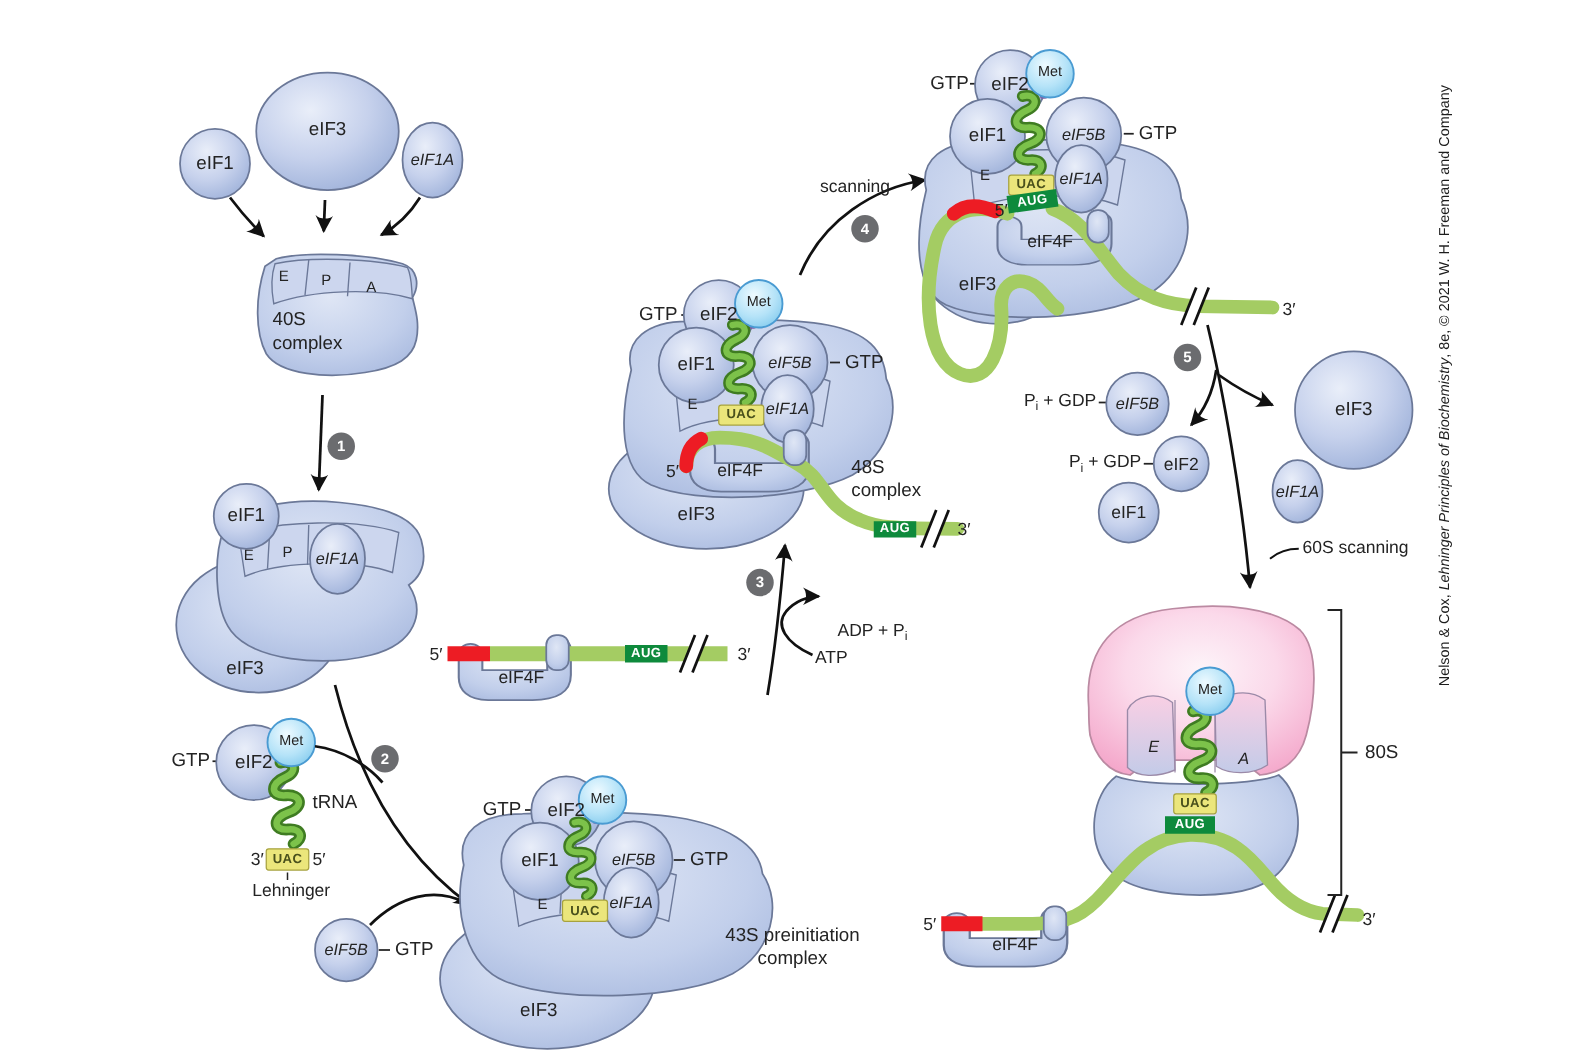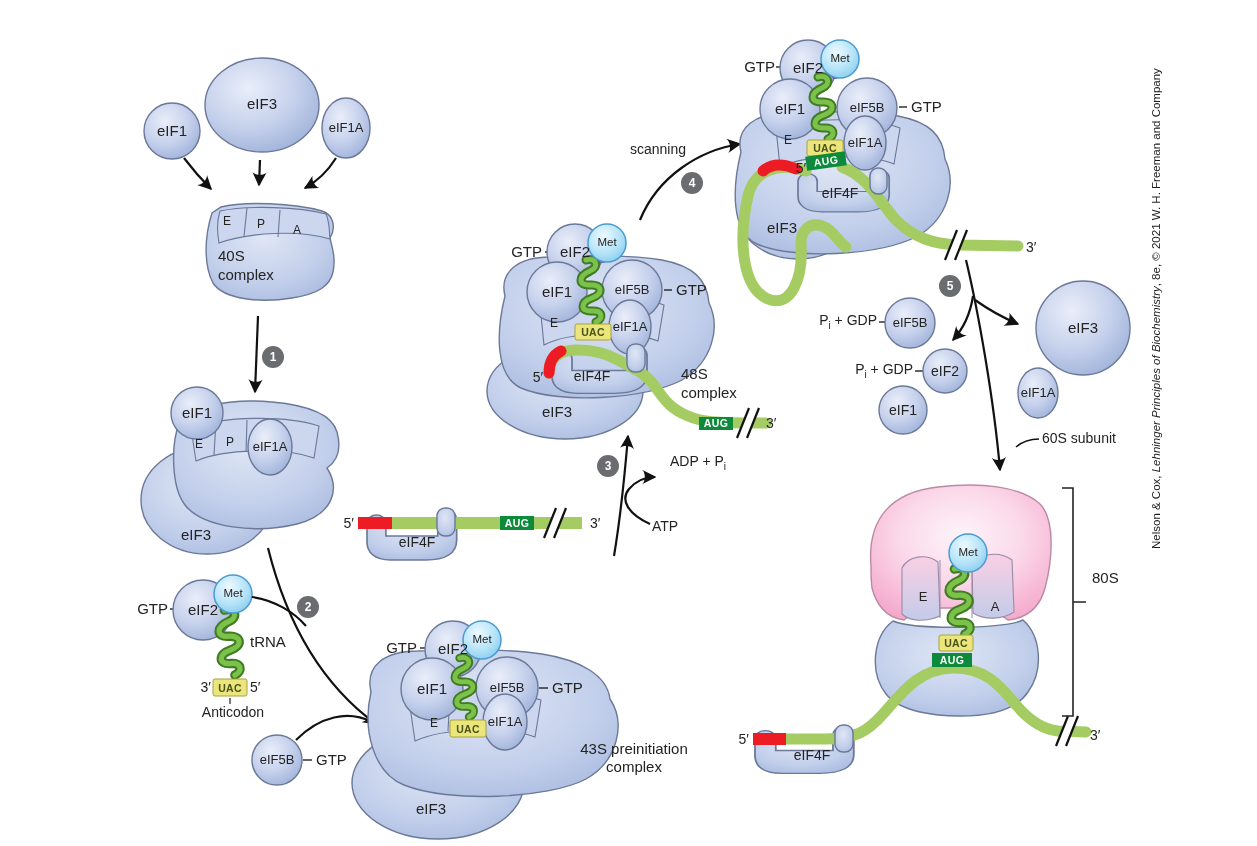--- a/index.html
+++ b/index.html
@@ -4,21 +4,21 @@
 <style>
   html,body{margin:0;padding:0;background:#fff;}
   #fig{position:relative;width:1257px;height:846px;background:#fff;overflow:hidden;
        font-family:"Liberation Sans",sans-serif;}
   #shapes{position:absolute;left:0;top:0;}
   #labels{position:absolute;left:0;top:0;width:1257px;height:846px;pointer-events:none;}
   .L{position:absolute;transform:translate(-50%,-50%);font:15px/1.2 "Liberation Sans",sans-serif;
      color:#232323;white-space:nowrap;}
   .left{transform:translate(0,-50%);}
   .right{transform:translate(-100%,-50%);}
-  .s14{font-size:14px;} .s13{font-size:13px;} .s12{font-size:12px;} .s11{font-size:11.5px;}
+  .s14{font-size:14px;} .s13{font-size:13px;font-style:italic;} .s12{font-size:12px;} .s11{font-size:11.5px;}
   .step{color:#fff;font-weight:bold;font-size:12px;}
   .uacT{font-size:10.5px;font-weight:bold;color:#4a511c;letter-spacing:.3px;}
   .augT{font-size:10.5px;font-weight:bold;color:#fff;letter-spacing:.4px;}
   .cap span{display:block;text-align:center;}
   .capL span{display:block;text-align:left;line-height:19px;}
   sub{font-size:10px;}
   .rot{transform:translate(-50%,-50%) rotate(-8deg);}
   #copyright{position:absolute;left:1150px;top:549px;transform:rotate(-90deg);
      transform-origin:0 0;white-space:nowrap;font-size:11.5px;color:#1c1c1c;}
   #copyright .it{font-style:italic;}
@@ -290,36 +290,36 @@
   <div class="L left capL" style="left:218px;top:265px">
     <span>40S</span>
     <span>complex</span>
   </div>
 
   <div class="L step" style="left:273px;top:357px">1</div>
   <div class="L step" style="left:308px;top:607px">2</div>
   <div class="L step" style="left:608px;top:466px">3</div>
   <div class="L step" style="left:692px;top:183px">4</div>
   <div class="L step" style="left:950px;top:286px">5</div>
-  <div class="L s14" style="left:658px;top:149px">scanning</div>
+  <div class="L s14" style="left:684px;top:149px">scanning</div>
 
   <div class="L" style="left:197px;top:413px">eIF1</div>
   <div class="L s12" style="left:199px;top:444px">E</div>
   <div class="L s12" style="left:230px;top:442px">P</div>
   <div class="L s13" style="left:270px;top:447px">eIF1A</div>
   <div class="L" style="left:196px;top:535px">eIF3</div>
 
   <div class="L right" style="left:168px;top:609px">GTP</div>
   <div class="L" style="left:203px;top:610px">eIF2</div>
   <div class="L s11" style="left:233px;top:594px">Met</div>
   <div class="L left" style="left:250px;top:642px">tRNA</div>
   <div class="L right s14" style="left:211px;top:687px">3′</div>
   <div class="L uacT" style="left:230px;top:688px">UAC</div>
   <div class="L left s14" style="left:250px;top:687px">5′</div>
-  <div class="L s14" style="left:233px;top:712px">Anticodon</div>
+  <div class="L s14" style="left:233px;top:712px">Lehninger</div>
 
   <div class="L s13" style="left:277px;top:760px">eIF5B</div>
   <div class="L left" style="left:316px;top:760px">GTP</div>
 
   <div class="L right" style="left:417px;top:648px">GTP</div>
   <div class="L" style="left:453px;top:649px">eIF2</div>
   <div class="L s11" style="left:482px;top:640px">Met</div>
   <div class="L" style="left:432px;top:689px">eIF1</div>
   <div class="L s13" style="left:507px;top:688px">eIF5B</div>
   <div class="L left" style="left:552px;top:688px">GTP</div>
@@ -330,21 +330,21 @@
   <div class="L cap" style="left:634px;top:758px">
     <span>43S preinitiation</span>
     <span>complex</span>
   </div>
 
   <div class="L right s14" style="left:354px;top:523px">5′</div>
   <div class="L augT" style="left:517px;top:523px">AUG</div>
   <div class="L left s14" style="left:590px;top:523px">3′</div>
   <div class="L s14" style="left:417px;top:542px">eIF4F</div>
 
-  <div class="L left s14" style="left:670px;top:463px">
+  <div class="L left s14" style="left:670px;top:506px">
     <span>ADP + P</span><sub>i</sub>
   </div>
   <div class="L left s14" style="left:652px;top:526px">ATP</div>
 
   <div class="L right" style="left:542px;top:252px">GTP</div>
   <div class="L" style="left:575px;top:252px">eIF2</div>
   <div class="L s11" style="left:607px;top:243px">Met</div>
   <div class="L" style="left:557px;top:292px">eIF1</div>
   <div class="L s13" style="left:632px;top:290px">eIF5B</div>
   <div class="L left" style="left:676px;top:290px">GTP</div>
@@ -380,30 +380,30 @@
     <span>P</span><sub>i</sub><span> + GDP</span>
   </div>
   <div class="L s13" style="left:910px;top:323px">eIF5B</div>
   <div class="L right s14" style="left:913px;top:371px">
     <span>P</span><sub>i</sub><span> + GDP</span>
   </div>
   <div class="L s14" style="left:945px;top:371px">eIF2</div>
   <div class="L s14" style="left:903px;top:410px">eIF1</div>
   <div class="L" style="left:1083px;top:328px">eIF3</div>
   <div class="L s13" style="left:1038px;top:393px">eIF1A</div>
-  <div class="L left s14" style="left:1042px;top:438px">60S subunit</div>
+  <div class="L left s14" style="left:1042px;top:438px">60S scanning</div>
 
   <div class="L s13" style="left:923px;top:597px">E</div>
   <div class="L s13" style="left:995px;top:607px">A</div>
   <div class="L s11" style="left:968px;top:553px">Met</div>
   <div class="L uacT" style="left:956px;top:643px">UAC</div>
   <div class="L augT" style="left:952px;top:660px">AUG</div>
   <div class="L right s14" style="left:749px;top:739px">5′</div>
   <div class="L s14" style="left:812px;top:755px">eIF4F</div>
   <div class="L left s14" style="left:1090px;top:735px">3′</div>
-  <div class="L left" style="left:1092px;top:578px">80S</div>
+  <div class="L left" style="left:1092px;top:602px">80S</div>
 
   <div id="copyright">
     <span>Nelson &amp; Cox, </span><span class="it">Lehninger Principles of Biochemistry</span><span>, 8e, © 2021 W. H. Freeman and Company</span>
   </div>
 </div>
 
 </div>
 
 </body></html>

